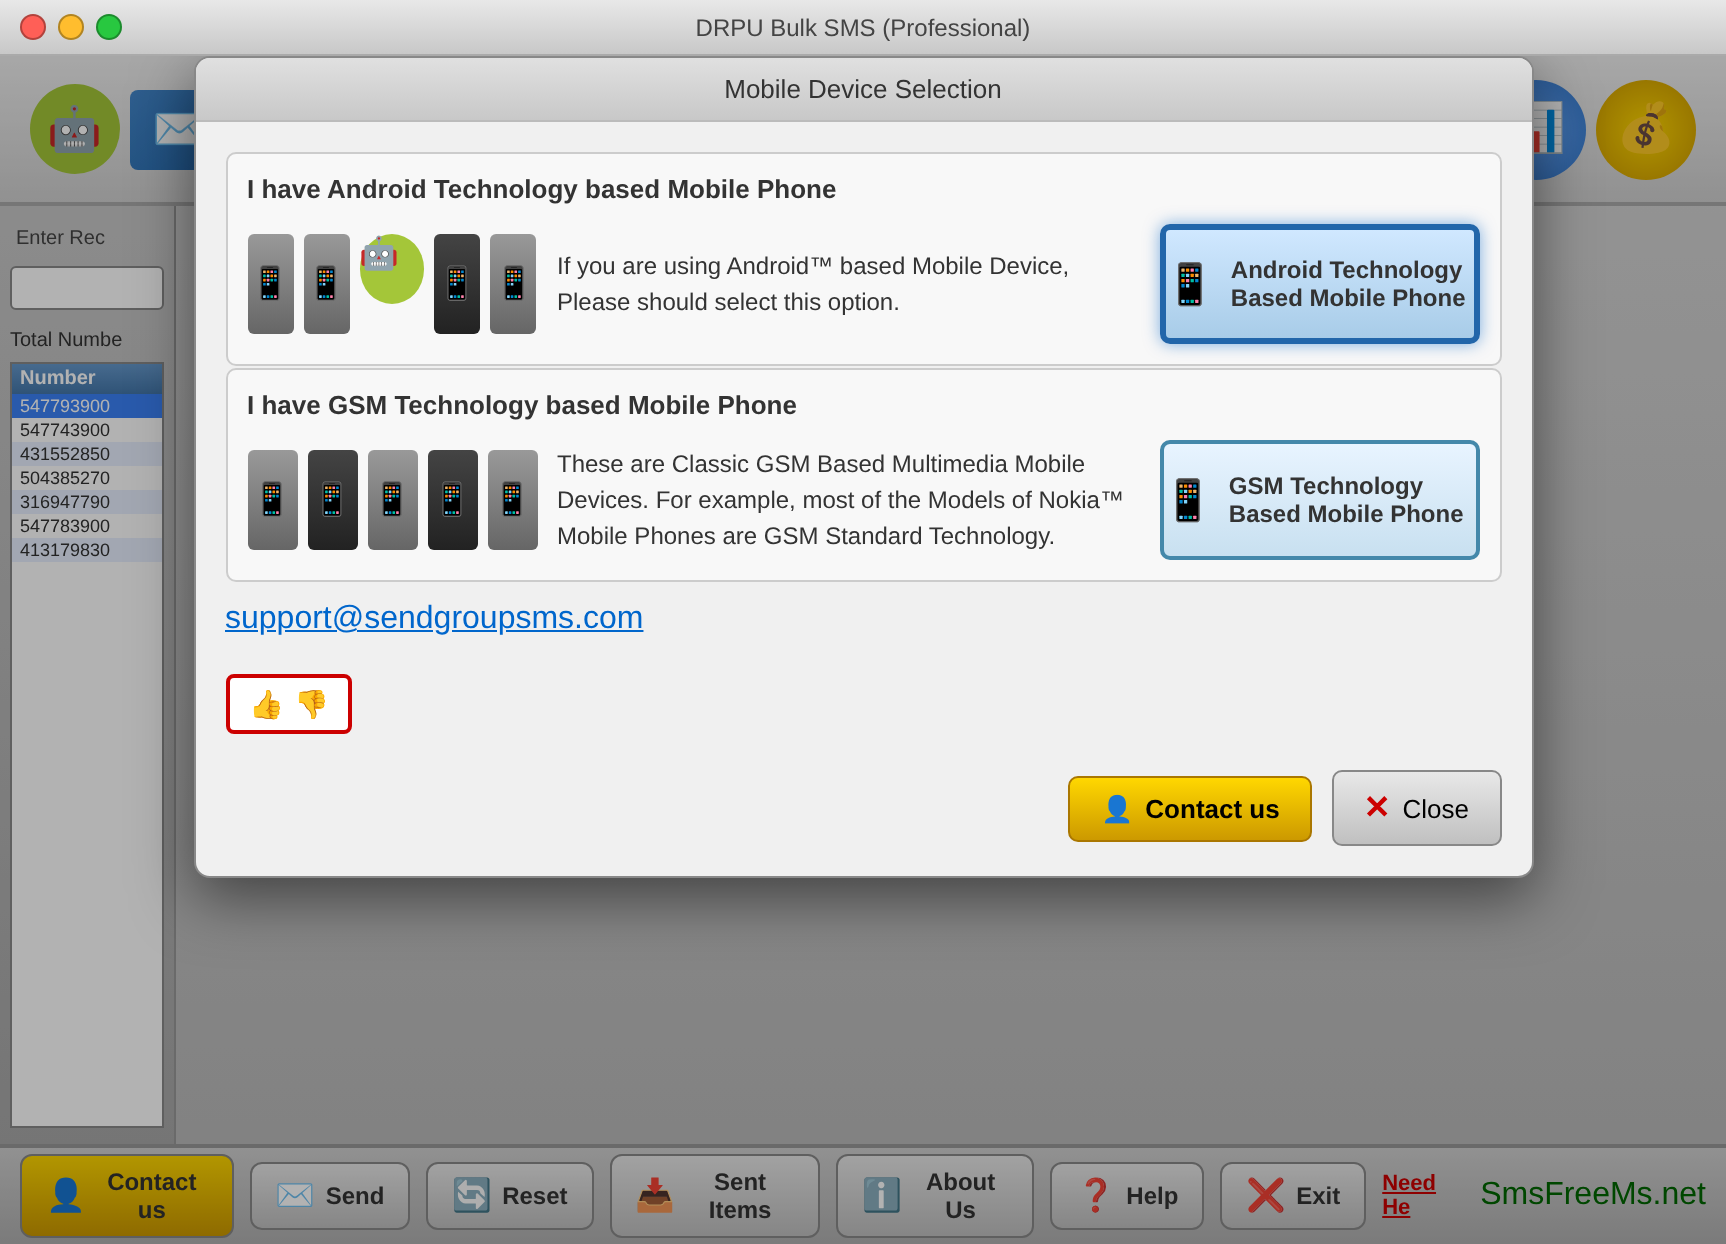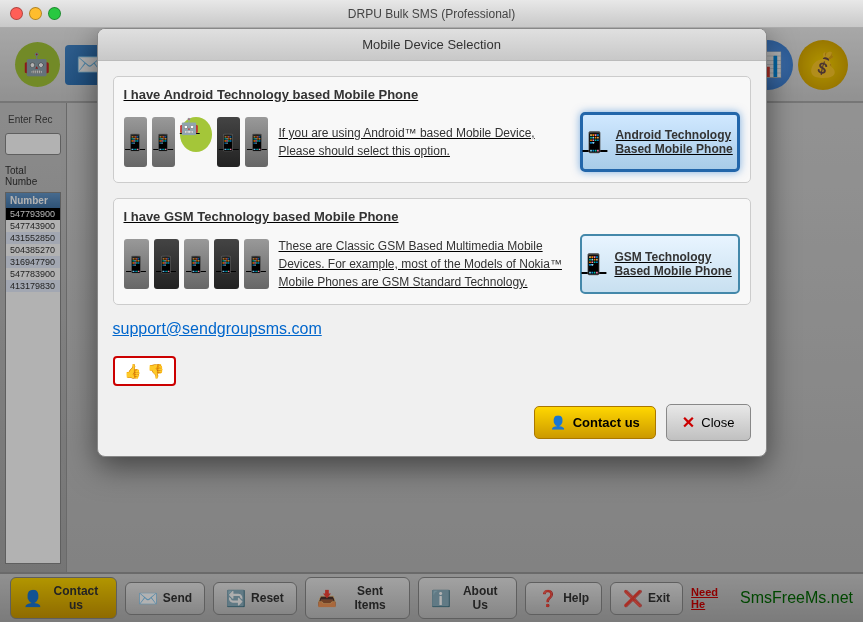--- a/index.html
+++ b/index.html
@@ -111,21 +111,21 @@
     .icon-dollar { background: radial-gradient(circle, #ffd700, #cc9900); }
 
     
     .app-body {
       display: flex;
       height: calc(594px - 75px - 50px);
     }
 
     
     .sidebar {
-      width: 67px;
+      width: 88px;
       background: linear-gradient(to bottom, #c8c8c8, #a8a8a8);
       border-right: 1px solid #999;
       padding: 8px 5px;
       display: flex;
       flex-direction: column;
       gap: 5px;
     }
     .sidebar-label {
       font-size: 10px;
       color: #444;
@@ -158,21 +158,21 @@
       font-weight: bold;
       padding: 2px 4px;
     }
     .num-item {
       font-size: 9px;
       padding: 1px 4px;
       color: #333;
       background: #e8f0ff;
     }
     .num-item:nth-child(odd) { background: white; }
-    .num-item.selected { background: #000000; color: white; }
+    .num-item.selected { background: #3b82f6; color: white; }
 
     
     .main-content {
       flex: 1;
       padding: 8px;
       position: relative;
     }
 
     
     .bottom-toolbar {
@@ -246,26 +246,25 @@
       font-size: 13px;
       color: #333;
       border-bottom: 1px solid #bbb;
     }
     .modal-body {
       padding: 15px;
     }
 
     
     .option-section {
-      margin-bottom: 15px;
+      margin-bottom: 1px;
       border: 1px solid #ccc;
       border-radius: 5px;
       padding: 10px;
       background: #f8f8f8;
-      text-decoration: underline;
     }
     .option-title {
       font-size: 13px;
       font-weight: bold;
       color: #333;
       margin-bottom: 10px;
     }
     .option-row {
       display: flex;
       gap: 10px;

